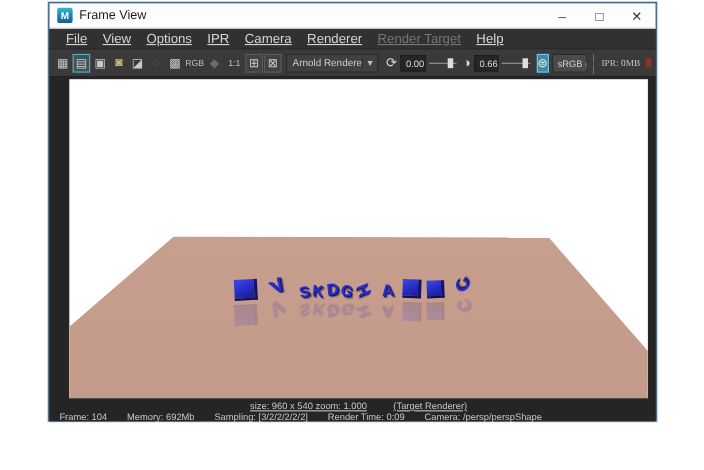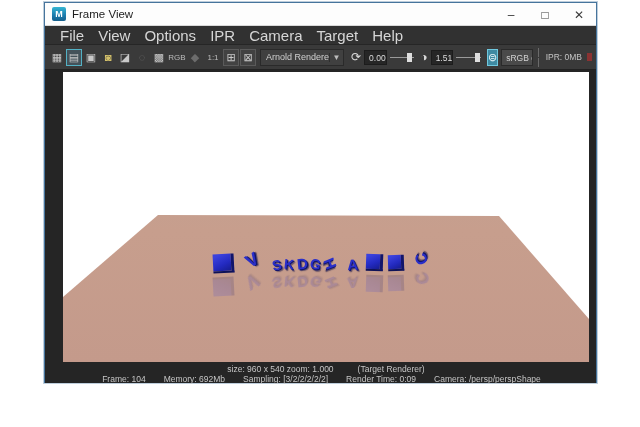--- a/index.html
+++ b/index.html
@@ -20,21 +20,21 @@
               color:#fff; font-size:9px; font-weight:bold; line-height:14px;
               text-align:center; }
   #window-title { font-size:11.5px; color:#1c1c1c; }
   #win-controls { position:absolute; right:0; top:0; height:23px; display:flex; }
   .win-btn { width:34px; height:23px; display:flex; align-items:center;
              justify-content:center; font-size:12px; color:#3a3a3a; cursor:default; }
 
   
   #menubar { height:19px; background:#313131; display:flex; align-items:center;
              padding-left:8px; border-bottom:1px solid #262626; }
-  .menu-item { font-size:15px; color:#d6d6d6; padding:0 7px; line-height:19px; }
+  .menu-item { font-size:12px; color:#d6d6d6; padding:0 7px; line-height:19px;text-decoration:underline; }
   .menu-item.disabled { color:#767676; }
 
   
   #toolbar { height:25px; background:#3a3a3a; display:flex; align-items:center;
              padding:0 4px; border-bottom:1px solid #222; }
   #icon-group { display:flex; align-items:center; }
   .tb-icon { width:16px; height:17px; margin-right:1px; display:flex; align-items:center;
              justify-content:center; font-size:11px; color:#c9c9c9; border:1px solid transparent; }
   .tb-icon.active { border:1px solid #53b1c4; background:#44525a; }
   .tb-icon.boxed  { border:1px solid #5a5a5a; background:#424242; }
@@ -53,43 +53,43 @@
   .slider { position:relative; width:40px; height:15px; margin:0 3px; }
   .slider .track { position:absolute; left:0; right:0; top:7px; height:1px; background:#9a9a9a; }
   .slider .handle { position:absolute; top:3px; width:5px; height:9px; background:#dedede; }
   #cm-toggle { width:17px; height:17px; background:#3f8aa2; border:1px solid #6fc8de;
                color:#eaf7fa; font-size:11px; display:flex; align-items:center;
                justify-content:center; margin:0 3px; }
   #srgb-dd { height:17px; width:48px; background:#4a4a4a; border:1px solid #2a2a2a;
              font-size:8.5px; color:#d2d2d2; line-height:16px; padding-left:4px;
              white-space:nowrap; overflow:hidden; }
   #pause-glyph { font-size:9px; color:#7c7c7c; margin:0 4px; }
-  #ipr-label { font-size:8.5px; color:#c4c4c4; white-space:nowrap; }
+  #ipr-label { font-size:8.5px; color:#c4c4c4; white-space:nowrap;font-family:Liberation Serif, serif; }
   #stop-swatch { width:8px; height:8px; background:#8a3232; margin-left:5px; }
 
   
   #render-area { position:relative; height:313px; background:#252525; }
   #render-image { position:absolute; left:18px; top:2px; width:526px; height:290px;
                   background:#ffffff; overflow:hidden; }
   #floor { position:absolute; left:0; top:0; width:526px; height:290px;
            background:linear-gradient(180deg,#b49c93 0%,#c2a293 25%,#c79e8d 55%,#c49a8b 100%);
            clip-path:polygon(95px 143px, 436px 144px, 526px 247px, 526px 290px,
                              0px 290px, 0px 225px); }
   .letter { position:absolute; font-weight:bold; color:#2a2fc9;
             text-shadow:1px 1px 0 #12156e, 2px 2px 1px rgba(20,20,70,.55);
             line-height:1; }
   .cube { position:absolute; background:linear-gradient(155deg,#3a41dd 15%,#232ac0 60%,#161c8e 100%);
           border-right:3px solid #11156b; border-bottom:2px solid #0e1258; }
   .reflect { opacity:.17; filter:blur(.7px); }
 
   
   #status1 { position:absolute; left:18px; top:294px; width:526px; text-align:center;
              font-size:8.5px; color:#c6c6c6; white-space:nowrap; }
-  #status1 span { margin:16px 12px; }
-  #status2 { position:absolute; left:0; top:304px; width:553px; text-align:center;
+  #status1 span { margin:16px 12px;text-decoration:underline; }
+  #status2 { position:absolute; left:0; top:304px; width:553px; 
              font-size:8.5px; color:#c6c6c6; white-space:nowrap; }
   #status2 span { margin:0 9px; }
 
   
   #caption { position:absolute; left:0; top:394px; width:640px; text-align:center;
              font-family:"Liberation Serif", serif; font-style:italic; font-weight:bold;
              font-size:19px; color:#0d0d0d; letter-spacing:.2px; }
 </style>
 </head>
 <body>
@@ -106,21 +106,22 @@
           <div class="win-btn">✕</div>
         </div>
     </div>
 
     <div id="menubar">
         <div class="menu-item">File</div>
         <div class="menu-item">View</div>
         <div class="menu-item">Options</div>
         <div class="menu-item">IPR</div>
         <div class="menu-item">Camera</div>
-        <div class="menu-item">Target</div>
+        <div class="menu-item">Renderer</div>
+        <div class="menu-item disabled">Render Target</div>
         <div class="menu-item">Help</div>
       </div>
 
     <div id="toolbar">
       <div id="icon-group">
           <div class="tb-icon">▦</div>
           <div class="tb-icon active">▤</div>
           <div class="tb-icon">▣</div>
           <div class="tb-icon tinted">◙</div>
           <div class="tb-icon">◪</div>
@@ -141,21 +142,21 @@
       <div class="round-icon">⟳</div>
 
       <div class="num-field">0.00</div>
       <div class="slider">
         <div class="track"></div>
         <div class="handle" style="left:17px;"></div>
       </div>
 
       <div class="round-icon">◑</div>
 
-      <div class="num-field">1.51</div>
+      <div class="num-field">0.66</div>
       <div class="slider">
         <div class="track"></div>
         <div class="handle" style="left:19px;"></div>
       </div>
 
       <div id="cm-toggle">⊜</div>
       <div id="srgb-dd">sRGB gamm</div>
       <div id="pause-glyph">| |</div>
       <div id="ipr-label">IPR: 0MB</div>
       <div id="stop-swatch"></div>

